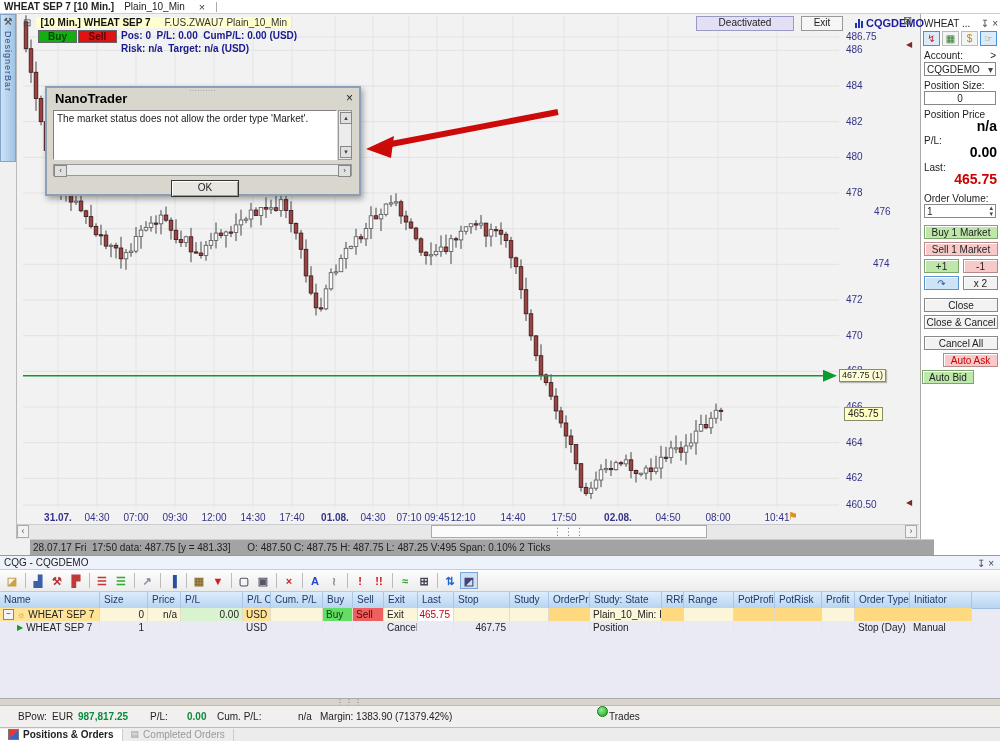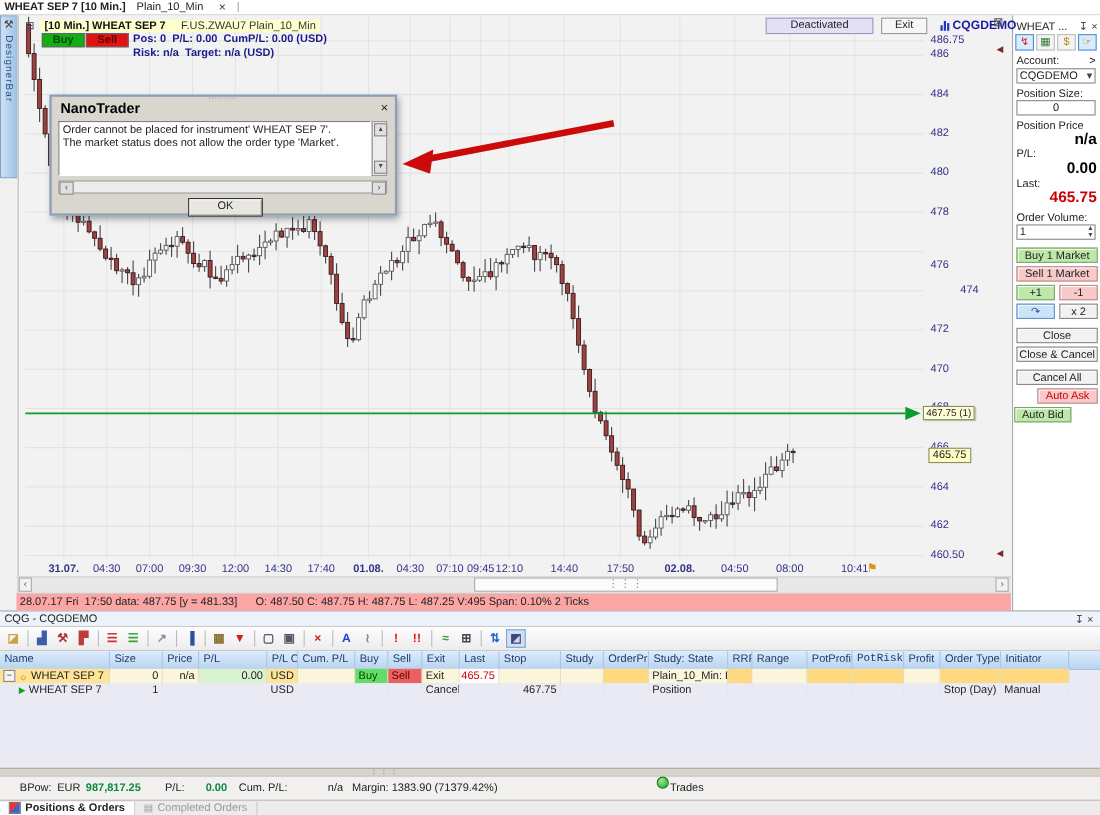--- a/index.html
+++ b/index.html
@@ -58,21 +58,21 @@
   #lastprice-label{left:827px;top:393px;background:#ffffc4;border:1px solid #8a8a6a;
       padding:0 3px;font-size:10px;height:12px;line-height:12px;z-index:30}
 
   
   #hscroll{left:0;top:510px;width:902px;height:14px;background:#e8e8e8;border-top:1px solid #ccc}
   #hscroll .sbtn{position:absolute;top:0;width:12px;height:13px;background:#f2f2f2;border:1px solid #aaa;
       box-sizing:border-box;text-align:center;line-height:11px;color:#555;font-size:9px}
   #hscroll .thumb{position:absolute;left:414px;top:0;width:276px;height:13px;background:#fbfbfb;
       border:1px solid #aaa;box-sizing:border-box;text-align:center;line-height:11px;color:#888;letter-spacing:1px}
 
-  #chart-statusline{left:15px;top:539px;width:904px;height:16px;background:#fca5a5;
+  #chart-statusline{left:30px;top:539px;width:904px;height:16px;background:#a3a3a3;
       border-top:1px solid #ccc;line-height:15px;padding-left:3px;box-sizing:border-box;color:#222;white-space:pre;z-index:4}
 
   
   #dialog{left:45px;top:86px;width:316px;height:110px;background:#d9d6ce;border:2px solid #8aa0b8;
       box-shadow:2px 3px 6px rgba(0,0,0,.35);z-index:50;box-sizing:border-box}
   #dialog .grip{position:absolute;left:50%;top:-1px;transform:translateX(-50%);color:#667;font-size:6px;letter-spacing:1px}
   #dialog .dtitle{position:absolute;left:8px;top:3px;font-size:13px;font-weight:bold;color:#000}
   #dialog .dclose{position:absolute;right:6px;top:3px;font-size:12px;color:#222}
   #dialog .dmsgbox{position:absolute;left:6px;top:22px;width:284px;height:50px;background:#fff;
       border:1px solid #808080;border-right-color:#fff;border-bottom-color:#fff;padding:2px 3px;box-sizing:border-box;line-height:12px}
@@ -519,21 +519,21 @@
     </div>
     <div id="chart-winclose" class="abs">⊠</div>
 
     <div id="ylabels">
         <div class="ylabel" style="top: 17px;">486.75</div>
         <div class="ylabel" style="top: 30.3725px;">486</div>
         <div class="ylabel" style="top: 66.0325px;">484</div>
         <div class="ylabel" style="top: 101.692px;">482</div>
         <div class="ylabel" style="top: 137.352px;">480</div>
         <div class="ylabel" style="top: 173.012px;">478</div>
-        <div class="ylabel" style="top: 222px;">476</div>
+        <div class="ylabel" style="top: 192px; margin-left: 28px;">476</div>
         <div class="ylabel" style="top: 244.332px; margin-left: 27px;">474</div>
         <div class="ylabel" style="top: 279.992px;">472</div>
         <div class="ylabel" style="top: 315.652px;">470</div>
         <div class="ylabel" style="top: 351.312px;">468</div>
         <div class="ylabel" style="top: 386.972px;">466</div>
         <div class="ylabel" style="top: 422.632px;">464</div>
         <div class="ylabel" style="top: 458.292px;">462</div>
         <div class="ylabel" style="top: 485.037px;">460.50</div>
       </div>
     <div id="xlabels">
@@ -571,21 +571,20 @@
     </div>
   </div>
 
   <div id="chart-statusline" class="abs">28.07.17 Fri  17:50 data: 487.75 [y = 481.33]      O: 487.50 C: 487.75 H: 487.75 L: 487.25 V:495 Span: 0.10% 2 Ticks</div>
 
   <div id="dialog" class="abs">
     <div class="grip">∙∙∙∙∙∙∙∙∙∙</div>
     <div class="dtitle">NanoTrader</div>
     <div class="dclose">×</div>
     <div class="dmsgbox">
-      <div>Order cannot be placed for instrument' WHEAT SEP 7'.</div>
       <div>The market status does not allow the order type 'Market'.</div>
     </div>
     <div class="vscroll">
       <span style="top:1px">▴</span>
       <span style="bottom:1px">▾</span>
     </div>
     <div class="hscroll2">
       <span style="left:0">‹</span>
       <span style="right:0">›</span>
     </div>
@@ -696,21 +695,21 @@
         <div class="hcell" style="width: 31px; flex: 0 0 auto;">Sell</div>
         <div class="hcell" style="width: 34px; flex: 0 0 auto;">Exit</div>
         <div class="hcell" style="width: 36px; flex: 0 0 auto;">Last</div>
         <div class="hcell" style="width: 56px; flex: 0 0 auto;">Stop</div>
         <div class="hcell" style="width: 39px; flex: 0 0 auto;">Study</div>
         <div class="hcell" style="width: 41px; flex: 0 0 auto;">OrderPri...</div>
         <div class="hcell" style="width: 72px; flex: 0 0 auto;">Study: State</div>
         <div class="hcell" style="width: 22px; flex: 0 0 auto;">RRR</div>
         <div class="hcell" style="width: 50px; flex: 0 0 auto;">Range</div>
         <div class="hcell" style="width: 41px; flex: 0 0 auto;">PotProfit</div>
-        <div class="hcell" style="width: 47px; flex: 0 0 auto; font-family: Liberation Mono, monospace;">PotRisk</div>
+        <div class="hcell" style="width: 47px; flex: 0 0 auto;">PotRisk</div>
         <div class="hcell" style="width: 33px; flex: 0 0 auto;">Profit</div>
         <div class="hcell" style="width: 55px; flex: 0 0 auto;">Order Type</div>
         <div class="hcell" style="width: 62px; flex: 0 0 auto;">Initiator</div>
       </div>
     <div id="op-rows">
         <div class="trow" style="top: 52px;">
           <div class="tcell cell-gold" style="width: 100px; flex: 0 0 auto;">
             <span class="minusbox">−</span>
             <span class="sunicon">☼</span>
             <span>WHEAT SEP 7</span>

